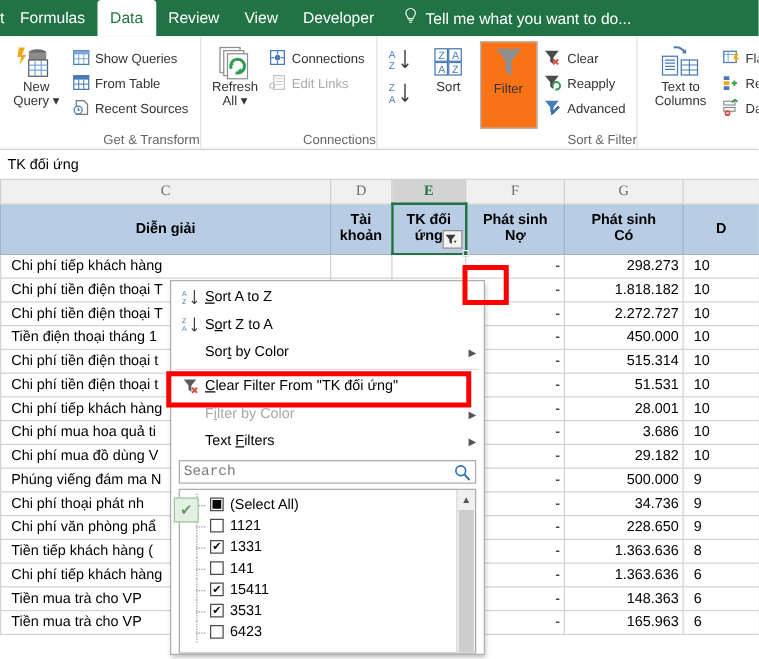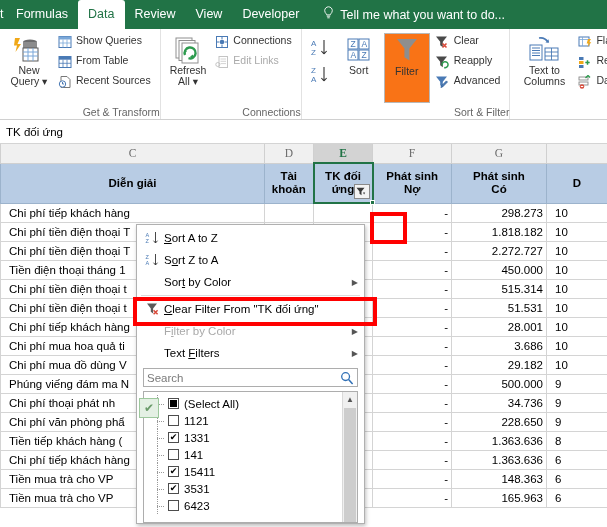--- a/index.html
+++ b/index.html
@@ -68,21 +68,21 @@
   .bigbtn {
     width: 46px; text-align: center;
     font-size: 10.5px; color: #333;
     display: flex; flex-direction: column; align-items: center;
     padding-top: 2px; line-height: 11px;
   }
   .bigbtn.wide { width: 56px; }
   .bigicon { height: 30px; display: flex; align-items: center; justify-content: center; }
   .smallcol { display: flex; flex-direction: column; gap: 1px; padding-top: 1px; }
   .smallbtn {
-    display: flex; align-items: flex-start; gap: 4px;
+    display: flex; align-items: flex-end; gap: 4px;
     font-size: 10.5px; color: #333; height: 19px;
     padding: 0 3px; white-space: nowrap;
   }
   .smallbtn.disabled { color: #aaa; }
   .ic { width: 15px; height: 15px; display: inline-flex; align-items: center; justify-content: center; flex: 0 0 15px; }
   .filter-btn-active {
     background: #f97316;
     border: 1px solid #b8b8b8;
   }
 
@@ -158,21 +158,21 @@
     border: 1px solid #fff;
   }
 
   
   .redbox { position: absolute; border: 4px solid #ff0000; pointer-events: none; z-index: 60; }
 
   
   .fmenu {
     position: absolute;
     left: 136px; top: 224px;
-    width: 229px;
+    width: 252px;
     background: #ffffff;
     border: 1px solid #b0b0b0;
     box-shadow: 1px 2px 4px rgba(0,0,0,0.25);
     z-index: 50;
     padding: 2px 0 0 0;
     font-size: 11.5px;
   }
   .mi {
     height: 22px; display: flex; align-items: center;
     padding-left: 5px; color: #000; position: relative;
@@ -185,20 +185,21 @@
   .u { text-decoration: underline; }
 
   .msearch {
     margin: 4px 6px 2px 6px;
     height: 19px;
     border: 1px solid #adadad;
     background: #fff;
     display: flex; align-items: center;
     padding: 0 3px;
     position: relative;
+    font-family: Liberation Mono, monospace;
   }
   .msearch span.ph { color: #7a7a7a; font-size: 11.5px; }
   .msearch .mag { position: absolute; right: 3px; top: 2px; }
 
   .mlist {
     margin: 4px 6px 0 6px;
     border: 1px solid #adadad;
     height: 132px;
     position: relative;
     overflow: hidden;

